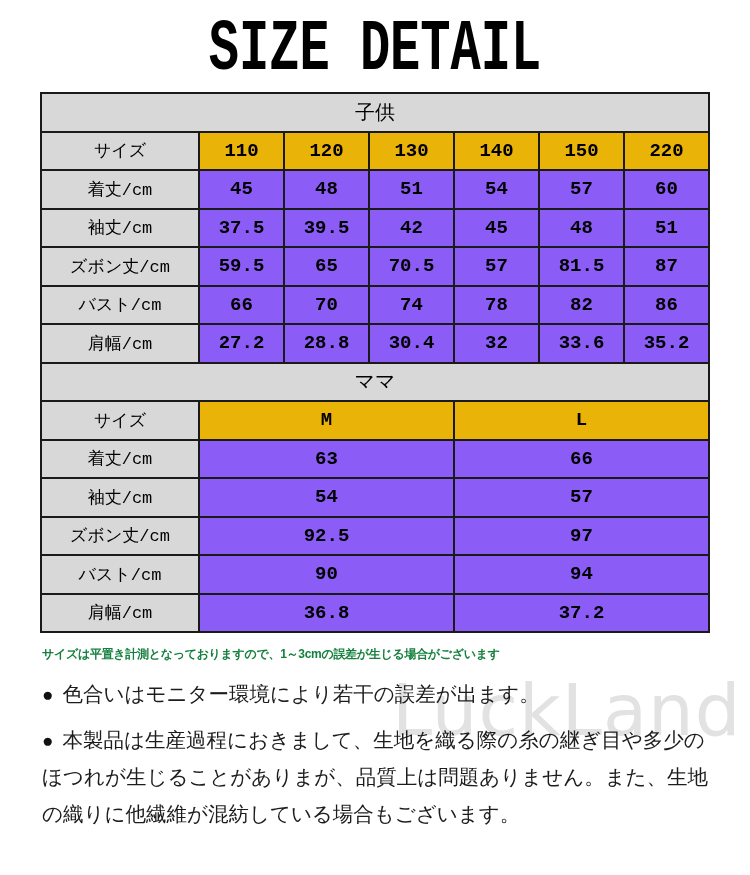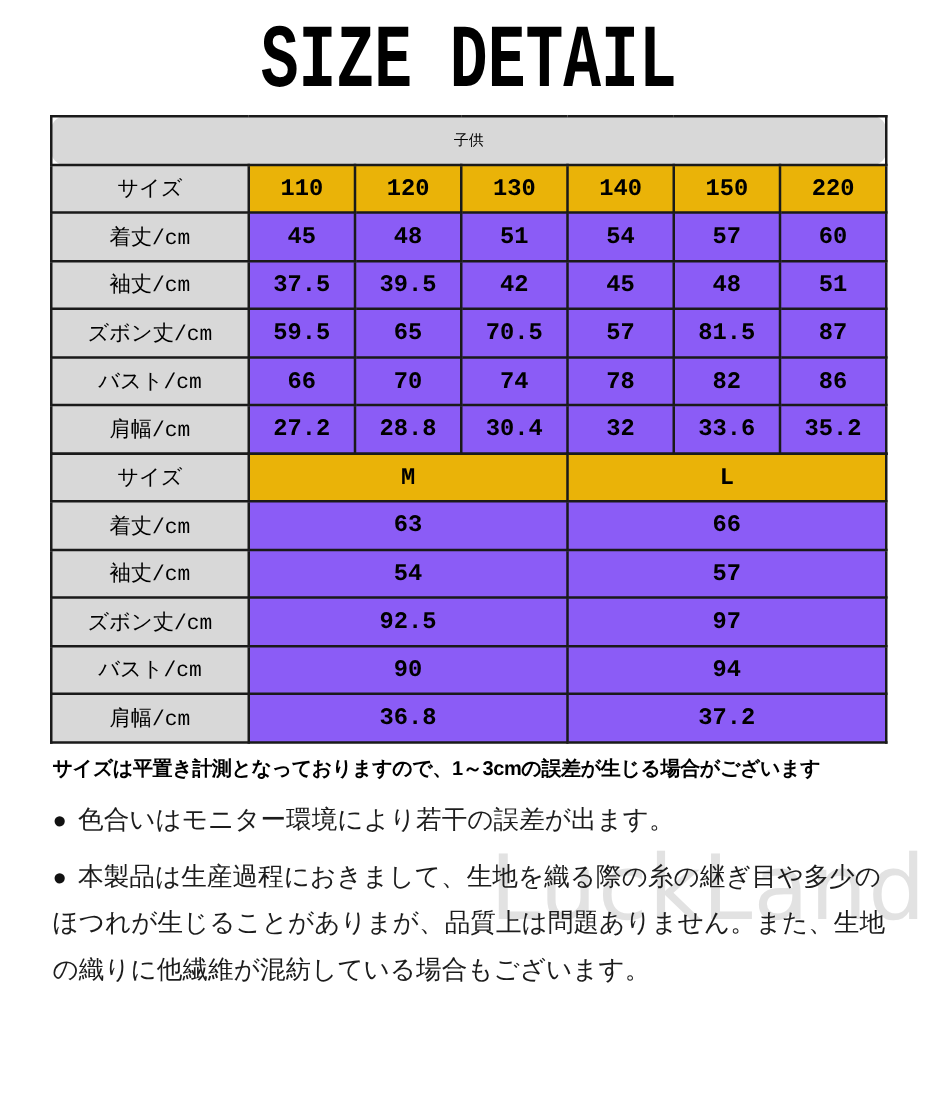--- a/index.html
+++ b/index.html
@@ -34,24 +34,23 @@
     border: 2px solid #1a1a1a;
     text-align: center;
     vertical-align: middle;
     height: 36.5px;
     padding: 0;
     color: #000;
   }
   .size-table.second { margin-top: -2px; }
   .section-cell {
     background: #d8d8d8;
-    font-size: 12px;
+    font-size: 20px;
     font-weight: normal;
     font-family: "Liberation Sans", sans-serif;
-    border-radius: 11px;
   }
   .label-cell {
     background: #d8d8d8;
     font-weight: normal;
     font-size: 17px;
     font-family: "Liberation Mono", "DejaVu Sans Mono", sans-serif;
   }
   .hdr-val-cell {
     background: #eab308;
     font-weight: bold;
@@ -64,24 +63,24 @@
     font-size: 19px;
     font-family: "Liberation Mono", "DejaVu Sans Mono", monospace;
   }
   .notes {
     position: relative;
     z-index: 1;
     margin: 8px 38px 0 42px;
   }
   .note-intro {
     font-weight: bold;
-    font-size: 16px;
+    font-size: 12px;
     line-height: 26px;
     white-space: nowrap;
-    color: #000000;
+    color: #15803d;
     font-family: "Liberation Sans", sans-serif;
     letter-spacing: -0.3px;
   }
   .note-item {
     margin-top: 9px;
     font-size: 20.5px;
     line-height: 37px;
     color: #1c1c1c;
     font-family: "Liberation Serif", "DejaVu Serif", serif;
   }
@@ -182,20 +181,23 @@
     </table>
 
   <table class="size-table second" id="mama-table">
       <colgroup>
         <col style="width: 158px;">
         <col>
         <col>
       </colgroup>
       <tbody>
         <tr>
+          <td class="section-cell" colspan="3">ママ</td>
+        </tr>
+        <tr>
           <td class="label-cell">サイズ</td>
           <td class="hdr-val-cell">M</td>
           <td class="hdr-val-cell">L</td>
         </tr>
         <tr>
           <td class="label-cell">着丈/cm</td>
           <td class="value-cell">63</td>
           <td class="value-cell">66</td>
         </tr>
         <tr>

